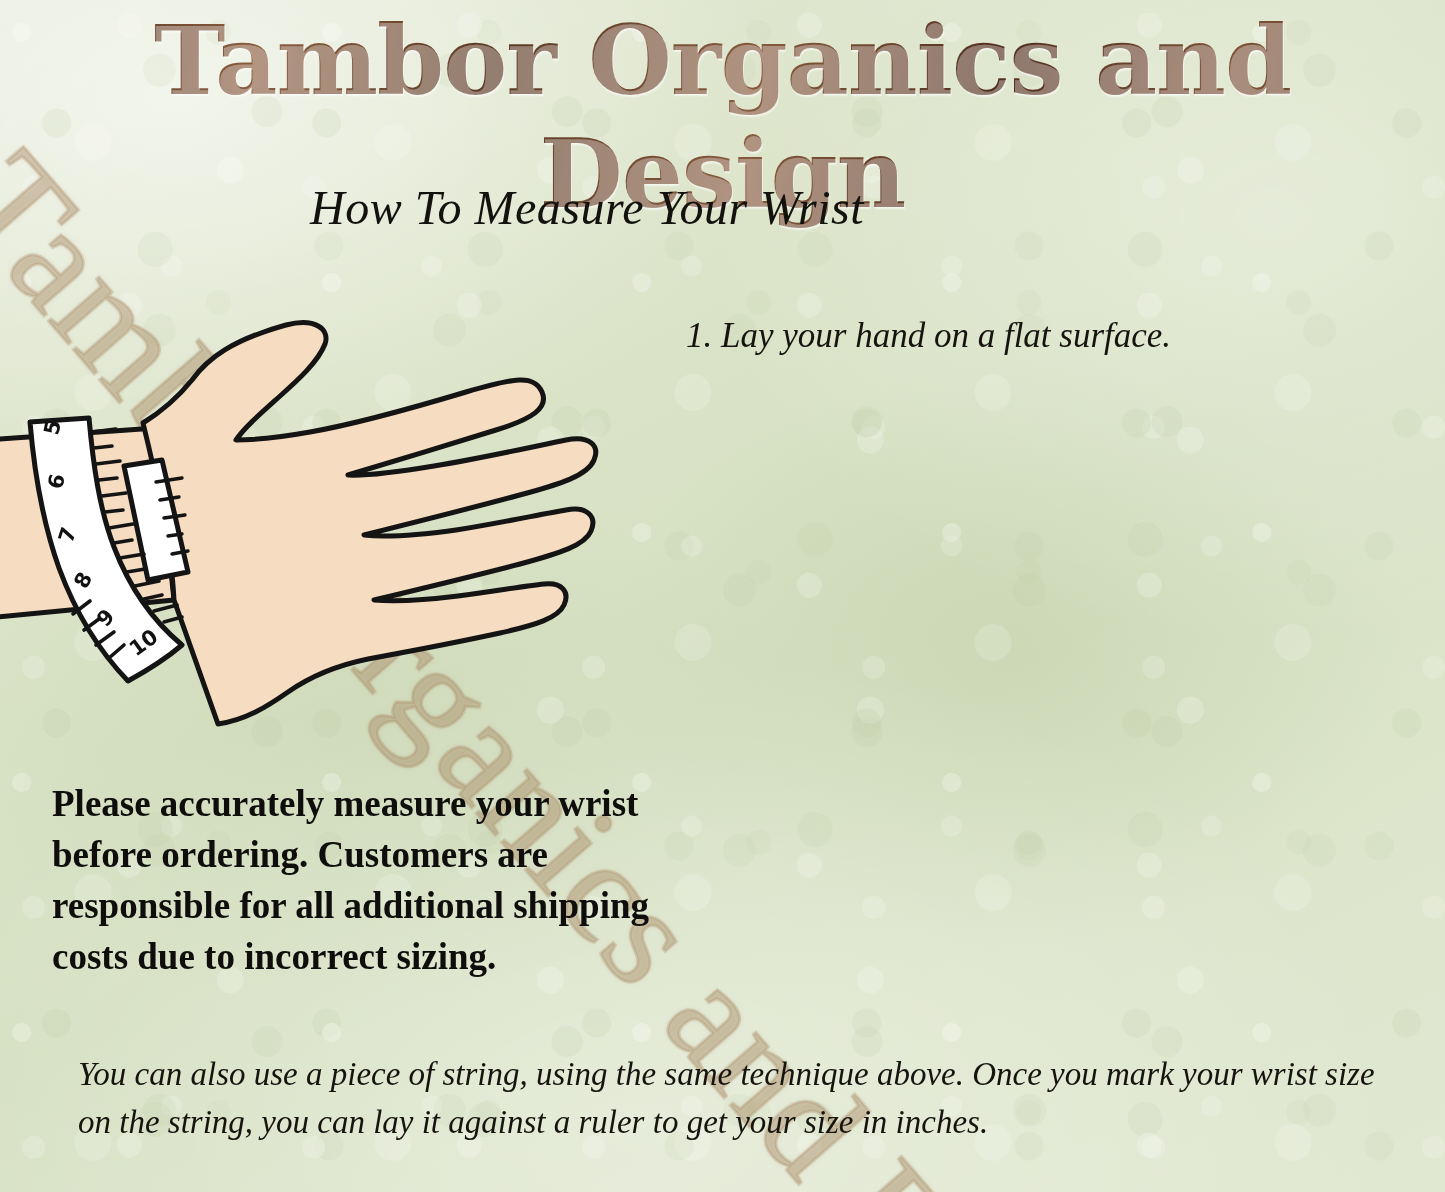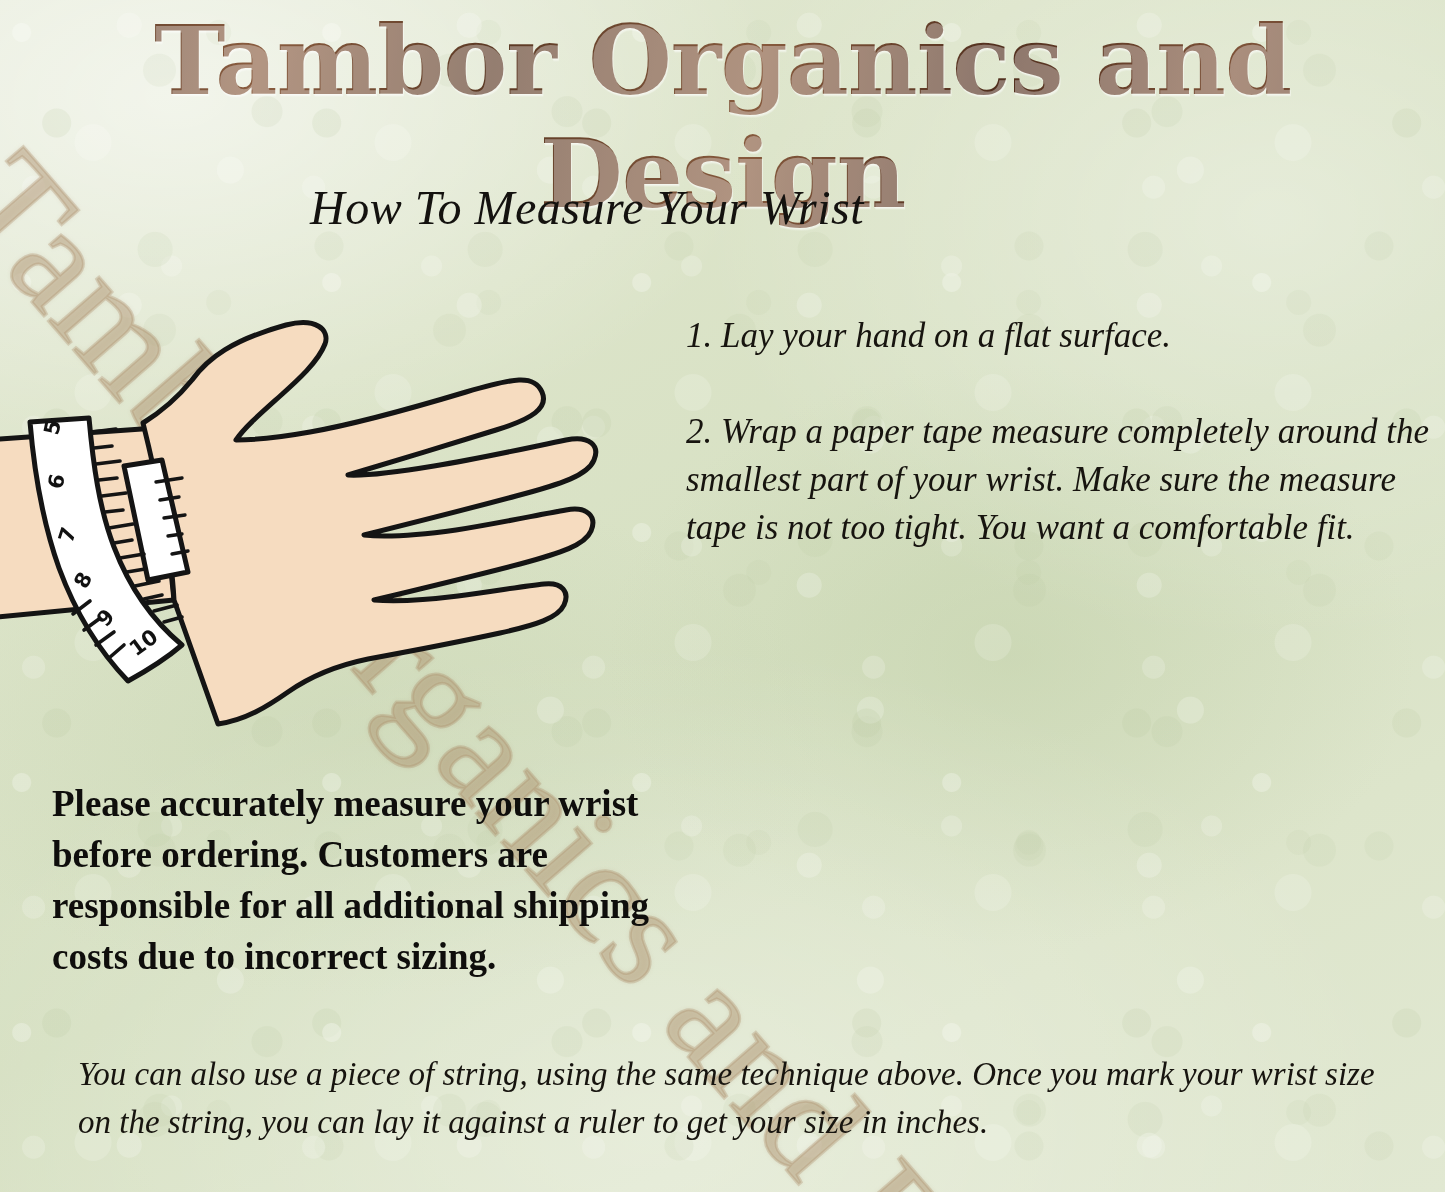--- a/index.html
+++ b/index.html
@@ -259,19 +259,18 @@
         <text x="66" y="190" transform="rotate(-78 66 190)">6</text>
         <text x="76" y="244" transform="rotate(-72 76 244)">7</text>
         <text x="90" y="290" transform="rotate(-62 90 290)">8</text>
         <text x="110" y="328" transform="rotate(-48 110 328)">9</text>
         <text x="140" y="357" transform="rotate(-36 140 357)">10</text>
       </g>
     </g>
   </svg>
 
   <div class="instr-col" id="instruction-1">1. Lay your hand on a flat surface.</div>
-  <div class="instr-col" id="instruction-2">2. Wrap a paper tape measure completely around the smallest part of your wrist. Make sure the measure tape is not too tight. You want a comfortable fit.</div>
 
   <div id="sizing-warning">Please accurately measure your wrist before ordering. Customers are responsible for all additional shipping costs due to incorrect sizing.</div>
 
   <div id="string-tip">You can also use a piece of string, using the same technique above. Once you mark your wrist size on the string, you can lay it against a ruler to get your size in inches.</div>
 
 </div>
 
 </body></html>

